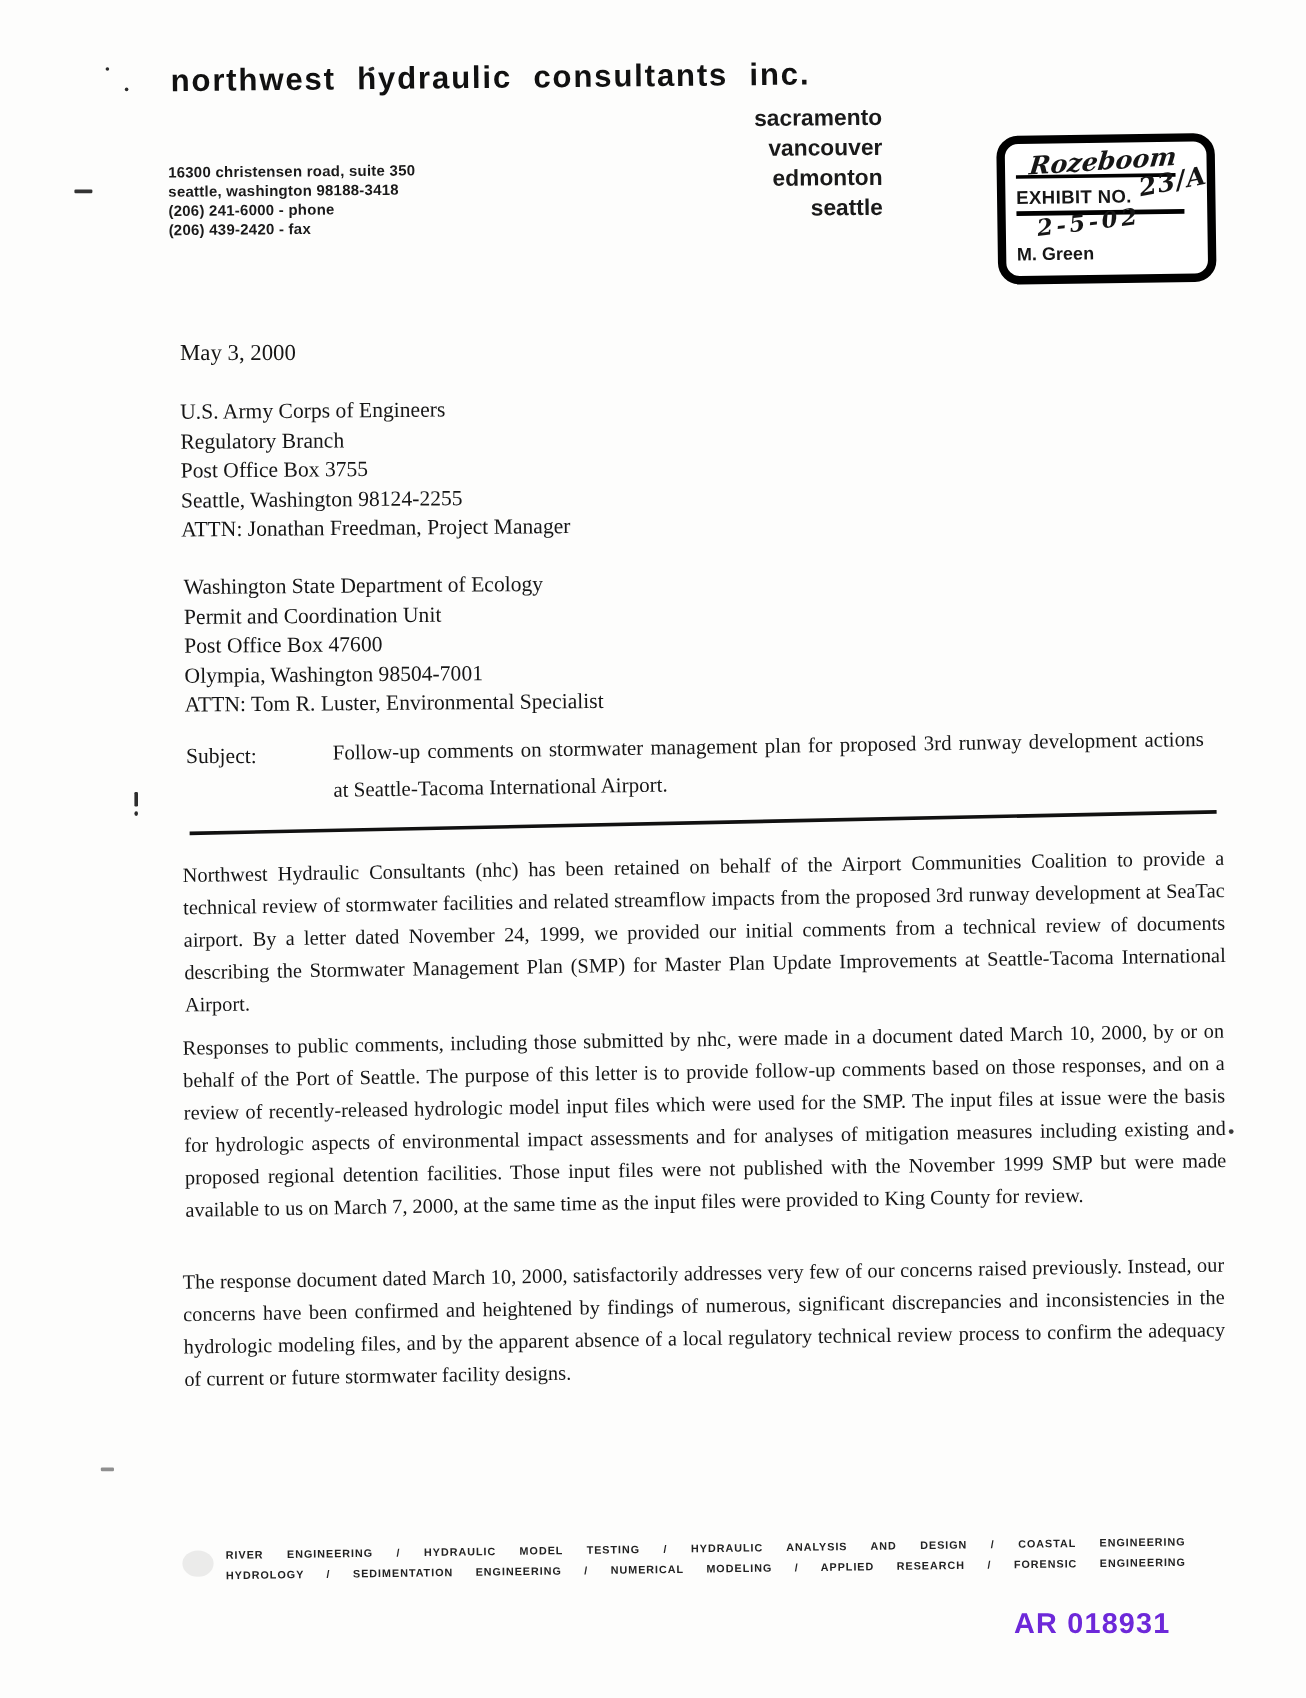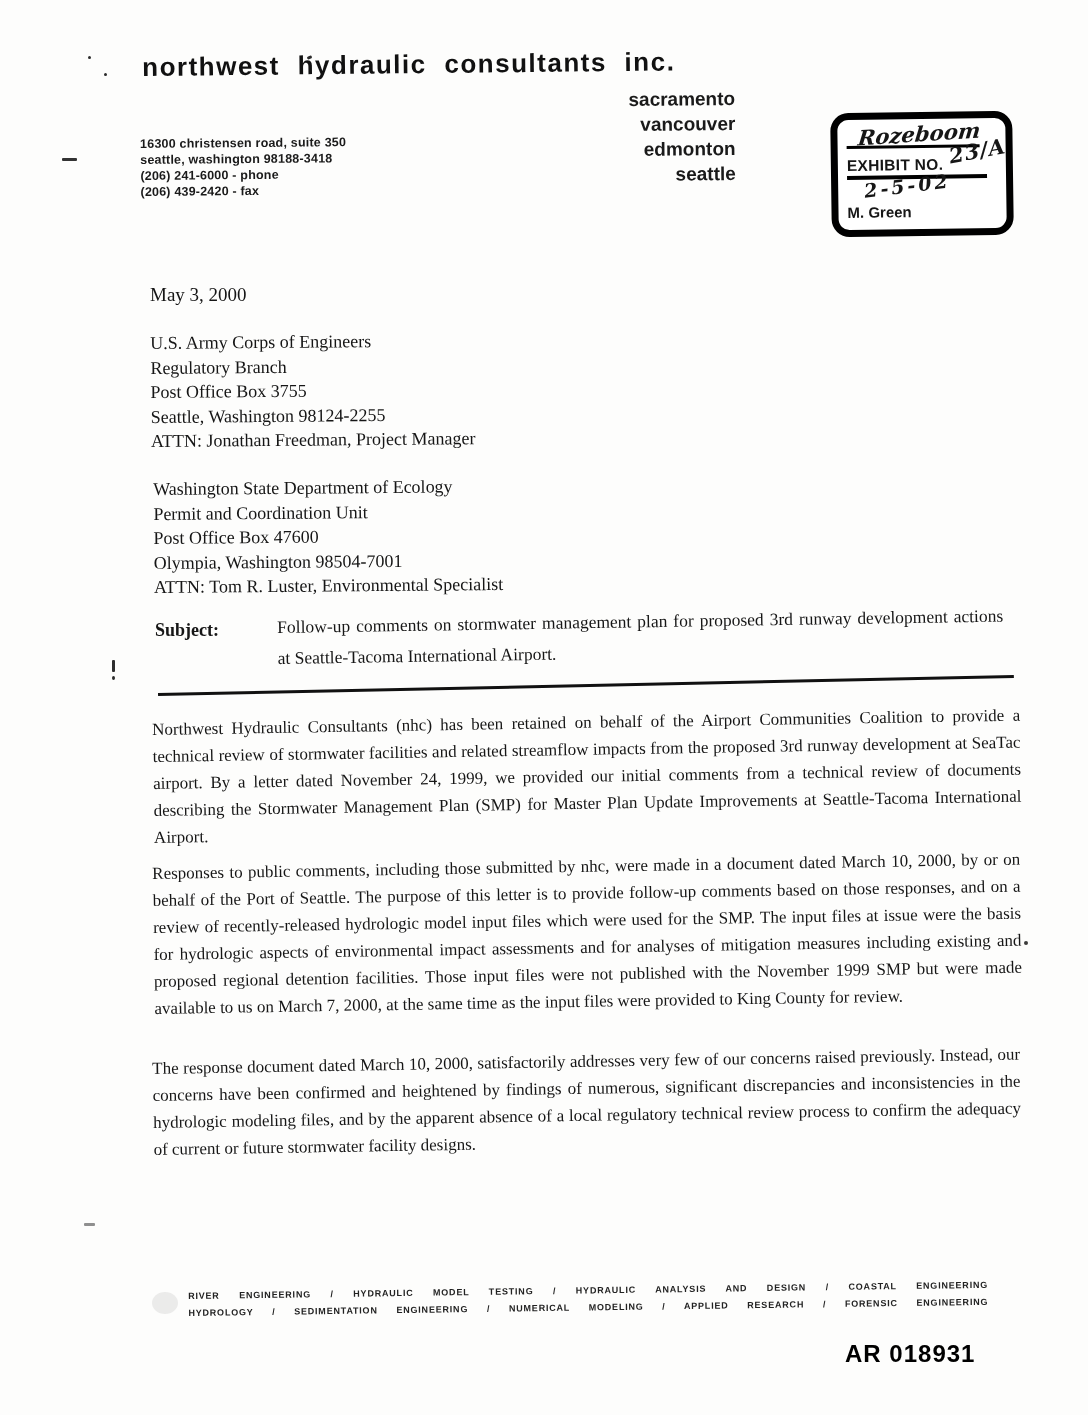--- a/index.html
+++ b/index.html
@@ -88,21 +88,21 @@
     margin-top:44px;
   }
   .recipient{
     position:absolute;font-size:18px;line-height:24.5px;
     transform:rotate(-0.5deg);transform-origin:left top;
   }
   .recipient div{white-space:nowrap;}
   .r1{left:150px;top:331px;}
   .r2{left:153px;top:477px;}
   .subject-label{
-    position:absolute;left:155px;top:620px;font-size:18px;font-weight:bold;
+    position:absolute;left:155px;top:620px;font-size:18px;
   }
   .subject-text{
     position:absolute;left:277px;top:612px;width:726px;
     font-size:17.5px;line-height:31px;
     transform:rotate(-0.9deg);transform-origin:left top;
     text-align:justify;
   }
   .rule{
     position:absolute;left:158px;top:693px;width:856px;height:3px;
     background:#111;
@@ -125,21 +125,21 @@
     letter-spacing:0.8px;color:#222;
     transform:rotate(-0.8deg);transform-origin:left top;
   }
   .footer div{
     text-align:justify;text-align-last:justify;
     white-space:normal;
   }
   .ar-number{
     position:absolute;left:845px;top:1340px;
     font-family:"Liberation Sans", sans-serif;
-    font-weight:bold;font-size:24px;letter-spacing:1px;color:#000000;
+    font-weight:bold;font-size:24px;letter-spacing:1px;color:#6d28d9;
   }
   
   .speck{position:absolute;background:#2b2b2b;border-radius:50%;}
   .sp-a{left:88px;top:56px;width:3px;height:3px;}
   .sp-b{left:104px;top:73px;width:3px;height:3px;}
   .sp-accent{left:307px;top:56px;width:5px;height:3px;border-radius:2px;transform:rotate(-20deg);}
   .sp-dash1{left:62px;top:158px;width:15px;height:3px;border-radius:1px;background:#333;}
   .sp-excl-bar{left:112px;top:660px;width:3px;height:12px;border-radius:1px;background:#2e2e2e;}
   .sp-excl-dot{left:112px;top:676px;width:3px;height:4px;}
   .sp-dot-r{left:1024px;top:941px;width:4px;height:4px;background:#3a3a3a;}

